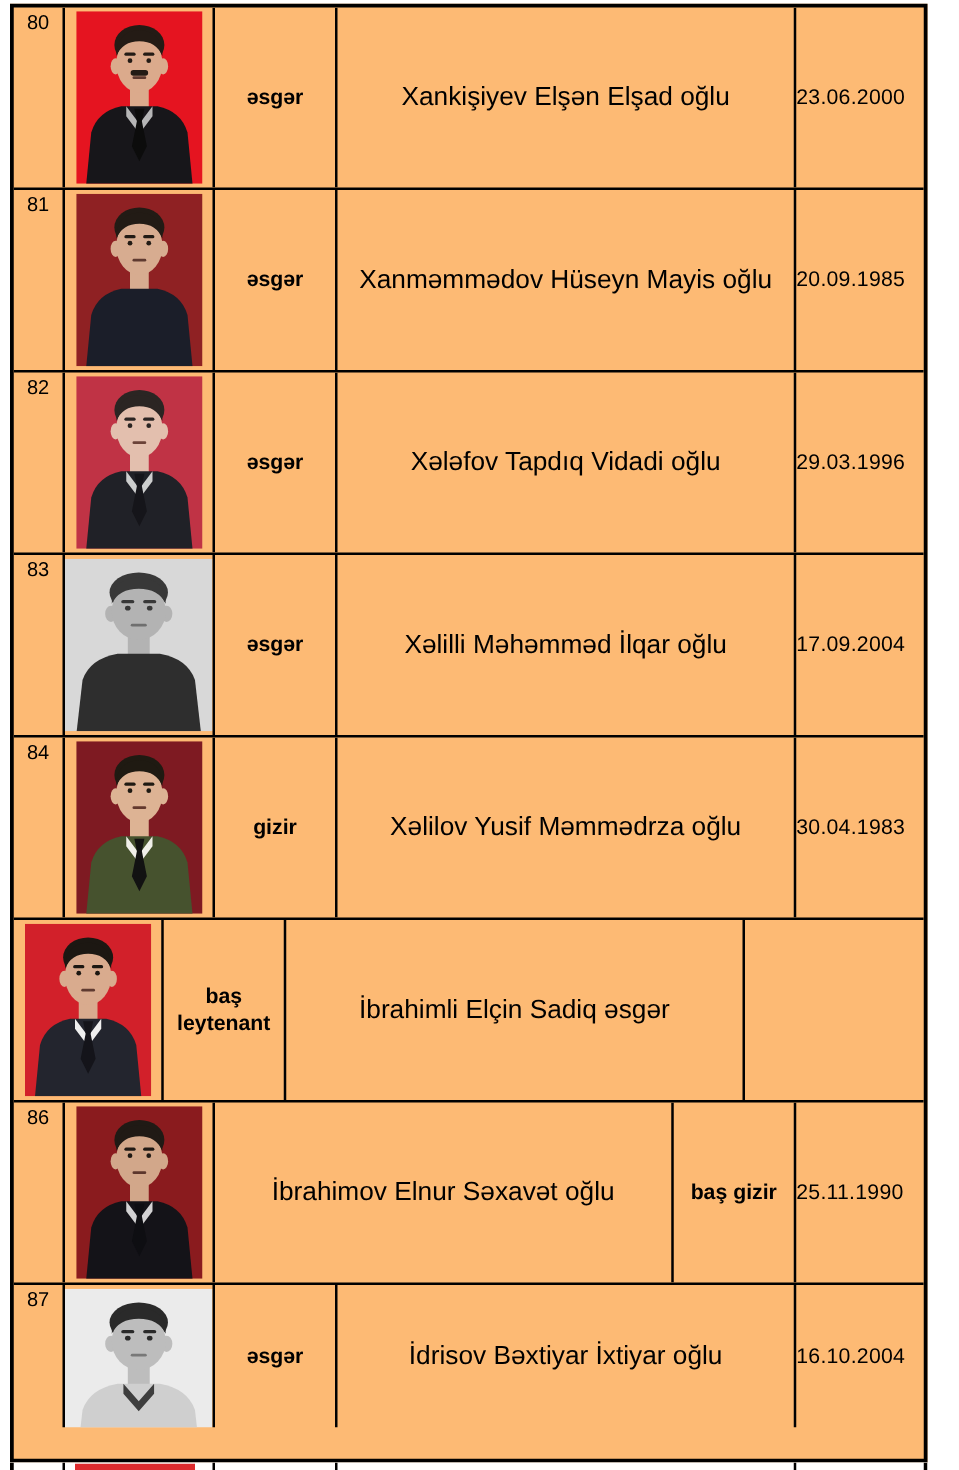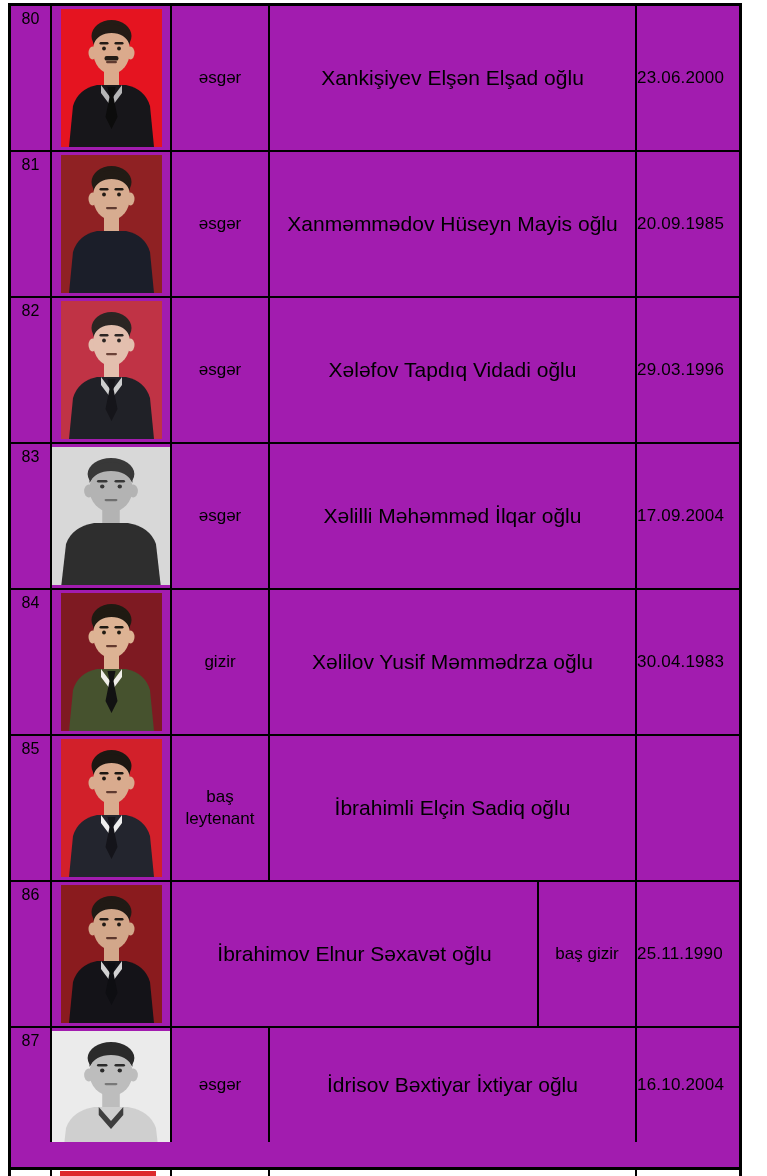--- a/index.html
+++ b/index.html
@@ -22,21 +22,21 @@
   }
   .tbl {
     position: absolute;
     left: 8px;
     top: 3px;
     width: 734px;
     height: 1167px;
     border: 3px solid #000;
     box-sizing: border-box;
     overflow: hidden;
-    background: #a21caf;
+    background: #fdba74;
   }
   .row {
     display: flex;
     height: 146px;
     border-bottom: 2px solid #000;
     box-sizing: border-box;
     overflow: hidden;
   }
   .row:last-child {
     border-bottom: none;
@@ -63,20 +63,21 @@
   }
   .c-rank {
     width: 98px;
     display: flex;
     align-items: center;
     justify-content: center;
     text-align: center;
     font-size: 17px;
     line-height: 22px;
     padding: 0 10px;
+    font-weight: bold;
   }
   .c-name {
     width: 367px;
     display: flex;
     align-items: center;
     justify-content: center;
     text-align: center;
     font-size: 21px;
     padding: 0 8px;
   }
@@ -295,23 +296,20 @@
     </div>
     <div class="cell c-name">
       <span>Xəlilov Yusif Məmmədrza oğlu</span>
     </div>
     <div class="cell c-date">
       <span>30.04.1983</span>
     </div>
   </div>
 
   <div class="row">
-    <div class="cell c-num">
-      <span>85</span>
-    </div>
     <div class="cell c-photo">
       <svg class="portrait" height="138" viewBox="0 0 101 138" preserveAspectRatio="none" width="101" aria-label="officer in dark uniform with tie, bright red background">
         <rect x="0" y="0" width="101" height="138" fill="#d2202a"></rect>
         <ellipse cx="50.5" cy="27" rx="20" ry="16" fill="#1c1712"></ellipse>
         <ellipse cx="31.5" cy="44" rx="4" ry="6.5" fill="#d9ab8e"></ellipse>
         <ellipse cx="69.5" cy="44" rx="4" ry="6.5" fill="#d9ab8e"></ellipse>
         <rect x="43" y="58" width="15" height="20" fill="#d9ab8e"></rect>
         <path d="M8,138 L12,97 Q17,80 36,76 L65,76 Q84,80 89,97 L93,138 Z" fill="#23252e"></path>
         <path d="M40,76 L50.5,90 L61,76 L61,84 L50.5,98 L40,84 Z" fill="#efefef" opacity="1"></path>
         <path d="M46.5,78 L54.5,78 L52.5,88 L56.5,108 L50.5,120 L44.5,108 L48.5,88 Z" fill="#14141a" opacity="1"></path>
@@ -322,21 +320,21 @@
         <circle cx="43" cy="39.5" r="1.9" fill="#1c1712"></circle>
         <circle cx="58" cy="39.5" r="1.9" fill="#1c1712"></circle>
         <rect x="45" y="52" width="11" height="2.2" rx="1.1" fill="#5f3a30"></rect>
         <rect x="43.5" y="47" width="14" height="4.6" rx="2.2" fill="#1c1712" opacity="0"></rect>
       </svg>
     </div>
     <div class="cell c-rank">
       <span>baş leytenant</span>
     </div>
     <div class="cell c-name">
-      <span>İbrahimli Elçin Sadiq oğlu</span>
+      <span>İbrahimli Elçin Sadiq əsgər</span>
     </div>
   </div>
 
   <div class="row">
     <div class="cell c-num">
       <span>86</span>
     </div>
     <div class="cell c-photo">
       <svg class="portrait" height="138" viewBox="0 0 101 138" preserveAspectRatio="none" width="101" aria-label="soldier in black uniform with tie, dark red background">
         <rect x="0" y="0" width="101" height="138" fill="#8a1b1e"></rect>

